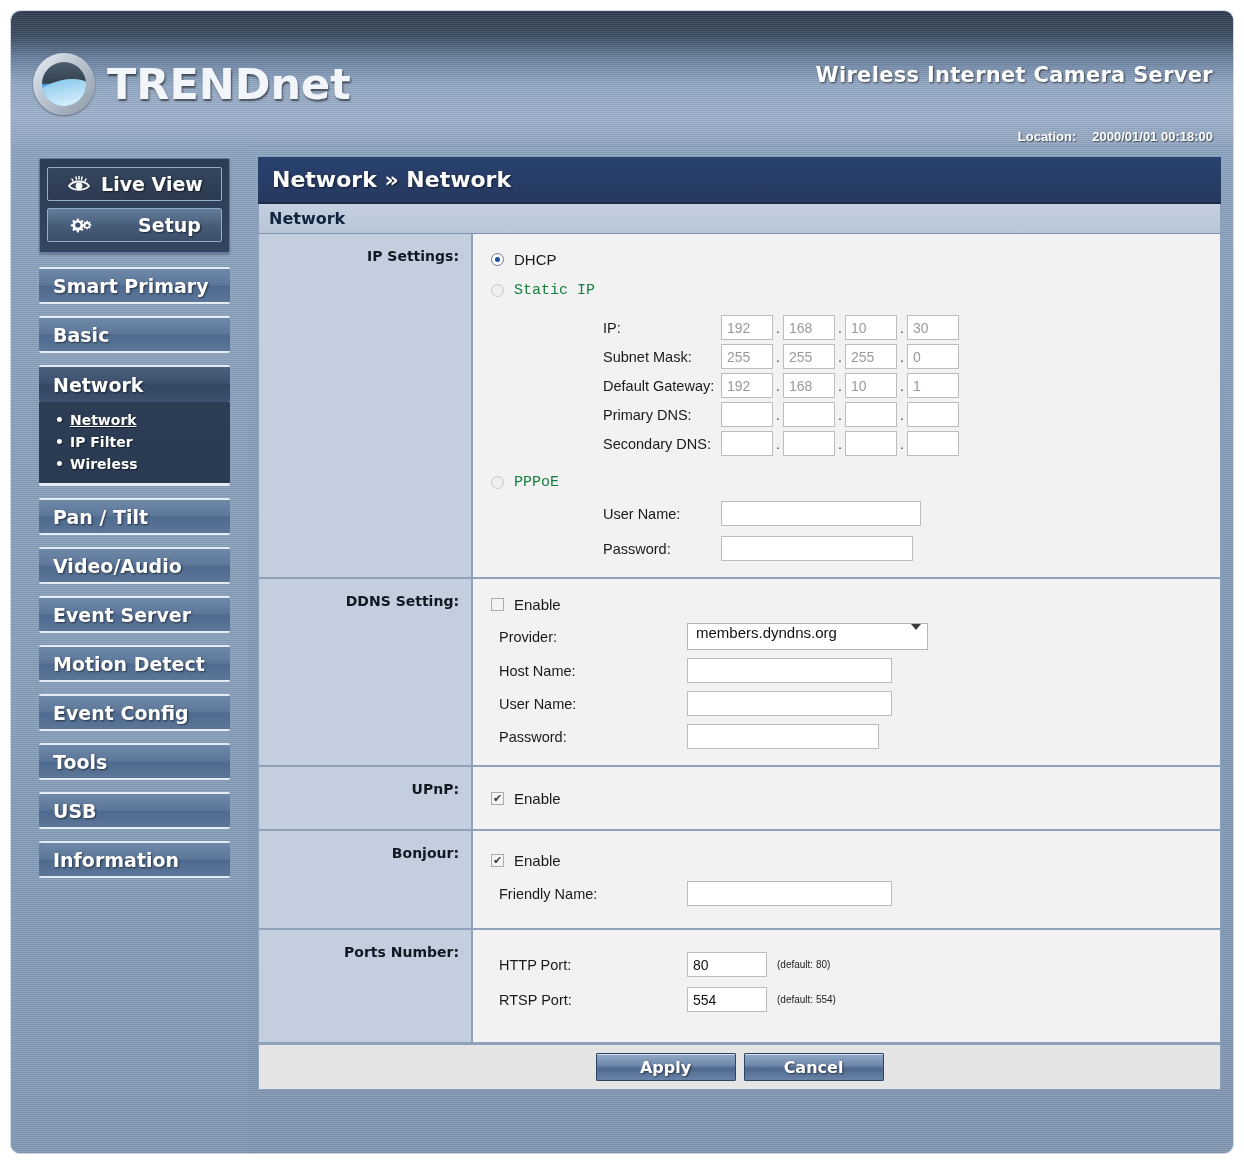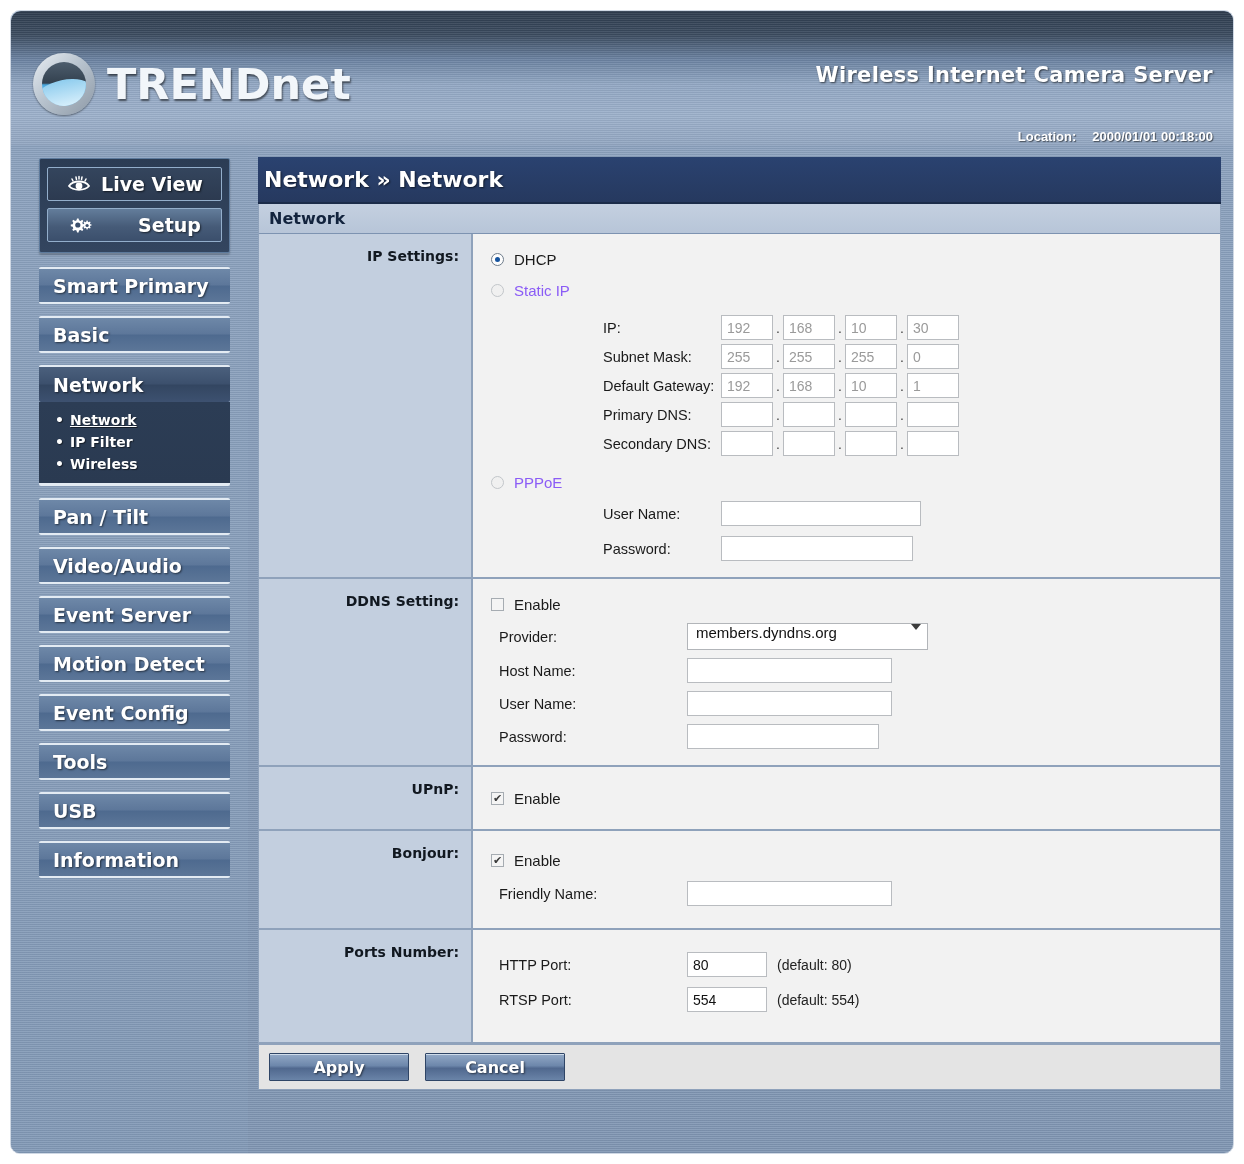--- a/index.html
+++ b/index.html
@@ -175,21 +175,21 @@
     width: 987px; height: 1010px;
     background: transparent;
     padding: 12px 14px 0 10px;
   }
   .breadcrumb {
     height: 47px;
     background: linear-gradient(to bottom, #2a4270 0%, #26395f 100%);
     color: #ffffff;
     font-size: 22px; font-weight: bold;
     display: flex; align-items: center;
-    padding-left: 6px;
+    padding-left: 14px;
     text-shadow: 1px 1px 2px rgba(0,0,0,0.6);
     font-family: "DejaVu Sans", sans-serif;
     border-bottom: 2px solid #1b2c49;
   }
   .panel {
     background: #f2f2f2;
     border: 1px solid #8fa2bb;
     border-top: none;
   }
   .panel-title {
@@ -220,21 +220,21 @@
     background: #f2f2f2;
     padding: 12px 0 12px 18px;
   }
 
   
   .opt-line {
     display: flex; align-items: center; gap: 10px;
     margin: 5px 0 4px 0;
     font-size: 15px; color: #1a1a1a;
   }
-  .opt-line.dim { color: #8b5cf6; }
+  .opt-line.dim { color: #15803d; font-family: Liberation Mono, monospace; }
   .radio {
     width: 13px; height: 13px; border-radius: 50%;
     border: 1px solid #9aa0a6; background: #fdfdfd;
     display: inline-block; position: relative; flex: none;
   }
   .radio.on { border-color: #6f7d8c; }
   .radio.on::after {
     content: ""; position: absolute; left: 3px; top: 3px;
     width: 5px; height: 5px; border-radius: 50%;
     background: #15539e;
@@ -286,29 +286,29 @@
     display: flex; align-items: flex-start; justify-content: space-between;
     padding: 0 6px 0 8px;
     font-size: 15px; color: #111;
   }
   .caret {
     width: 0; height: 0;
     border-left: 5px solid transparent;
     border-right: 5px solid transparent;
     border-top: 6px solid #3c3c3c;
   }
-  .hint { margin-left: 10px; font-size: 14px; color: #222; }
+  .hint { margin-left: 10px; font-size: 10px; color: #222; }
 
   
   .btnbar {
     background: #e4e4e4;
     border: 1px solid #8fa2bb;
     border-top: 2px solid #8fa2bb;
     padding: 8px 10px;
-    display: flex; gap: 16px;
+    display: flex; gap: 8px; justify-content: center;
   }
   .btn {
     width: 140px; height: 28px;
     display: flex; align-items: center; justify-content: center;
     color: #ffffff; font-size: 16px; font-weight: bold;
     text-shadow: 1px 1px 2px rgba(0,0,0,0.55);
     font-family: "DejaVu Sans", sans-serif;
     background: linear-gradient(to bottom, #93a9c6 0%, #6d87ab 45%, #50688e 55%, #6a84a8 100%);
     border: 1px solid #2f4566;
     border-radius: 1px;

